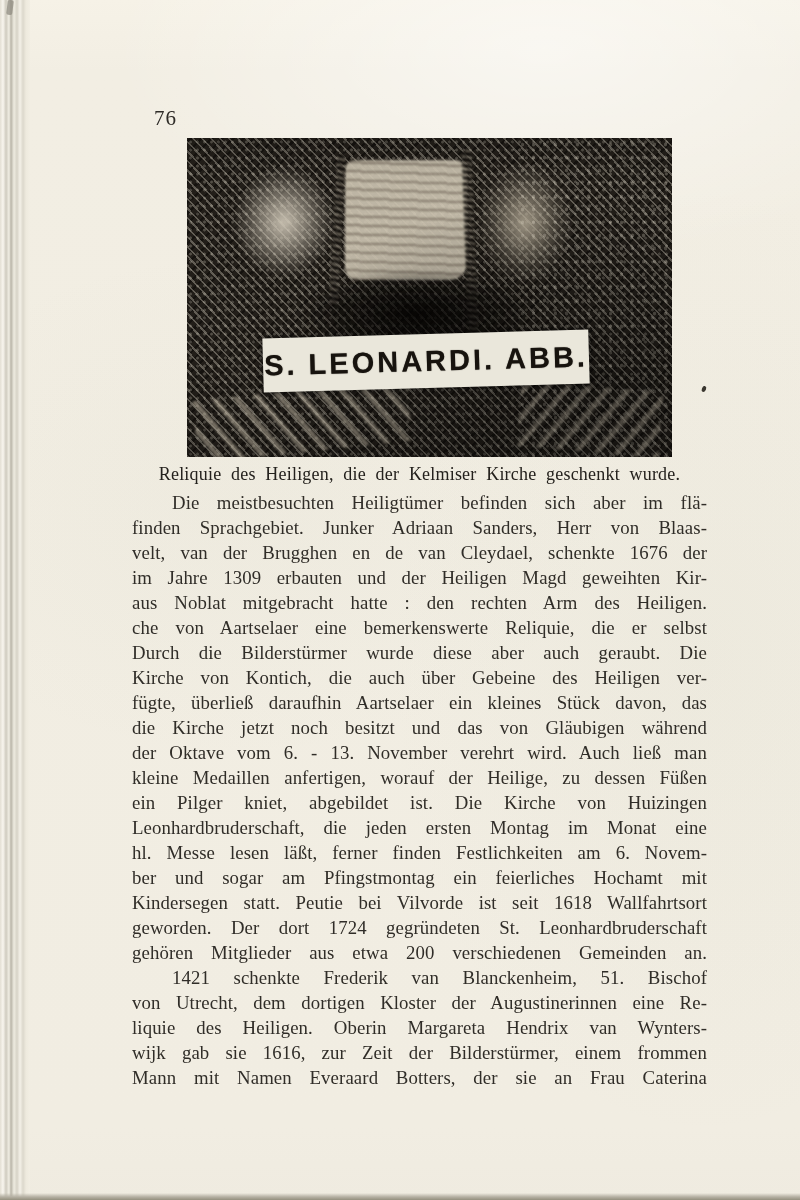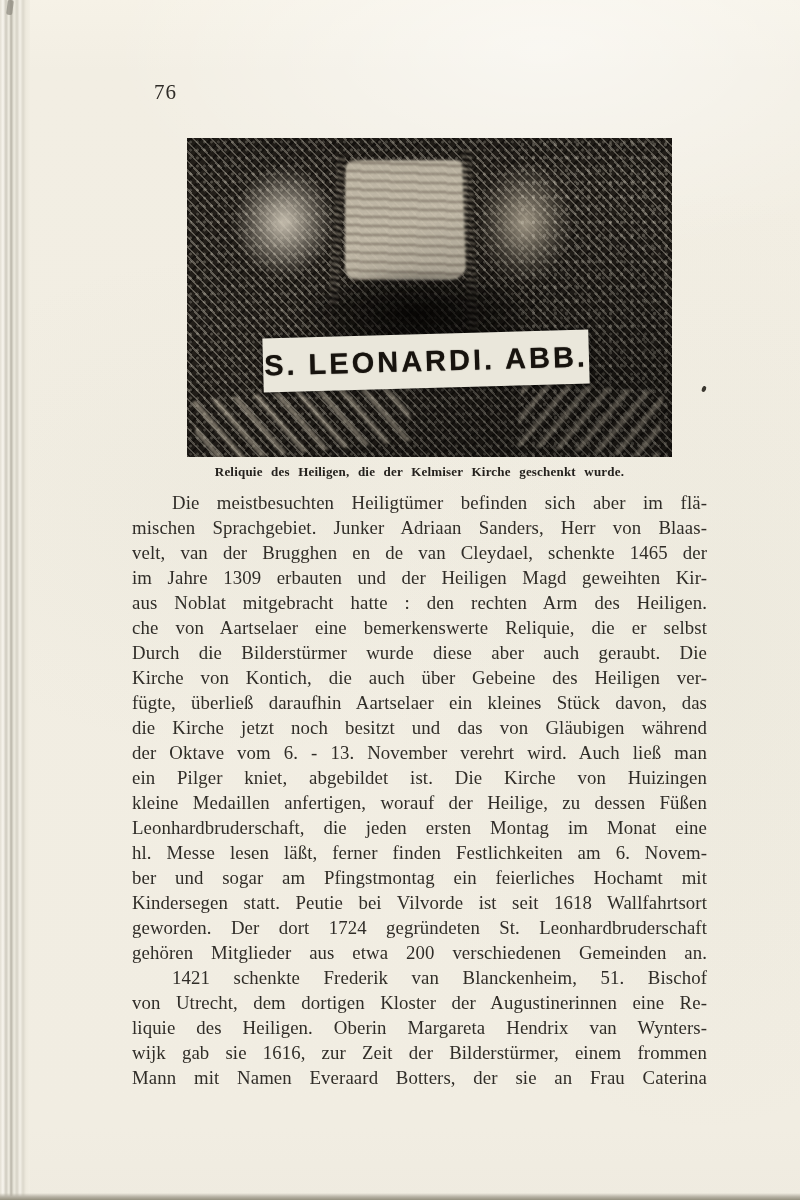--- a/index.html
+++ b/index.html
@@ -22,21 +22,21 @@
       #e3dfd4 0px,#f8f5ee 3px,#cfcbbf 6px,#f1eee4 9px,
       #b9b5a8 11px,#eeebe0 14px,#d7d3c7 17px,#f4f1e8 20px,
       #dcd8cc 23px,#eeeade 26px,#f2eee3 30px);
   }
   .corner-mark{
     position:absolute;left:7px;top:0px;width:6px;height:15px;
     background:#8f8b80;opacity:.75;border-radius:2px;transform:rotate(7deg);
   }
 
   .page-number{
-    position:absolute;left:154px;top:80px;
+    position:absolute;left:154px;top:106px;
     font-size:21px;color:#2e2b27;letter-spacing:1px;
   }
 
   
   .photo{
     position:absolute;left:187px;top:138px;width:485px;height:319px;
     background-color:#221e19;overflow:hidden;
   }
   .photo .weave{
     position:absolute;inset:0;
@@ -108,21 +108,21 @@
     display:flex;align-items:center;justify-content:center;
     font-family:"Liberation Sans", sans-serif;font-weight:700;
     font-size:29px;letter-spacing:3px;color:#17130e;
     box-shadow:0 0 7px rgba(0,0,0,0.65);
     text-shadow:0 0 1px rgba(23,19,14,0.7);
   }
 
   
   .caption{
     position:absolute;left:132px;top:464px;width:575px;
-    text-align:center;font-weight:700;font-size:13px;color:#24211d;
+    text-align:center;font-weight:400;font-size:18px;color:#24211d;
     word-spacing:5px;letter-spacing:0.2px;
   }
   .bodytext{
     position:absolute;left:132px;top:490px;width:575px;
     font-size:18.8px;line-height:25px;color:#302d28;letter-spacing:0.1px;
   }
   .line{text-align:justify;text-align-last:justify;}
   .para div.line:first-of-type{text-indent:40px;}
   .para2{}
 
@@ -163,43 +163,43 @@
     </div>
   </figure>
 
   <div class="caption">Reliquie des Heiligen, die der Kelmiser Kirche geschenkt wurde.</div>
 
   <div class="bodytext">
     <div class="para">
 
         <div class="line">Die meistbesuchten Heiligtümer befinden sich aber im flä-</div>
 
-        <div class="line">mischen Sprachgebiet. Junker Adriaan Sanders, Herr von Blaas-</div>
-
-        <div class="line">velt, van der Brugghen en de van Cleydael, schenkte 1465 der</div>
+        <div class="line">finden Sprachgebiet. Junker Adriaan Sanders, Herr von Blaas-</div>
+
+        <div class="line">velt, van der Brugghen en de van Cleydael, schenkte 1676 der</div>
 
         <div class="line">im Jahre 1309 erbauten und der Heiligen Magd geweihten Kir-</div>
 
         <div class="line">aus Noblat mitgebracht hatte : den rechten Arm des Heiligen.</div>
 
         <div class="line">che von Aartselaer eine bemerkenswerte Reliquie, die er selbst</div>
 
         <div class="line">Durch die Bilderstürmer wurde diese aber auch geraubt. Die</div>
 
         <div class="line">Kirche von Kontich, die auch über Gebeine des Heiligen ver-</div>
 
         <div class="line">fügte, überließ daraufhin Aartselaer ein kleines Stück davon, das</div>
 
         <div class="line">die Kirche jetzt noch besitzt und das von Gläubigen während</div>
 
         <div class="line">der Oktave vom 6. - 13. November verehrt wird. Auch ließ man</div>
 
+        <div class="line">kleine Medaillen anfertigen, worauf der Heilige, zu dessen Füßen</div>
+
         <div class="line">ein Pilger kniet, abgebildet ist. Die Kirche von Huizingen</div>
-
-        <div class="line">kleine Medaillen anfertigen, worauf der Heilige, zu dessen Füßen</div>
 
 
         <div class="line">Leonhardbruderschaft, die jeden ersten Montag im Monat eine</div>
 
         <div class="line">hl. Messe lesen läßt, ferner finden Festlichkeiten am 6. Novem-</div>
 
         <div class="line">ber und sogar am Pfingstmontag ein feierliches Hochamt mit</div>
 
         <div class="line">Kindersegen statt. Peutie bei Vilvorde ist seit 1618 Wallfahrtsort</div>
 

